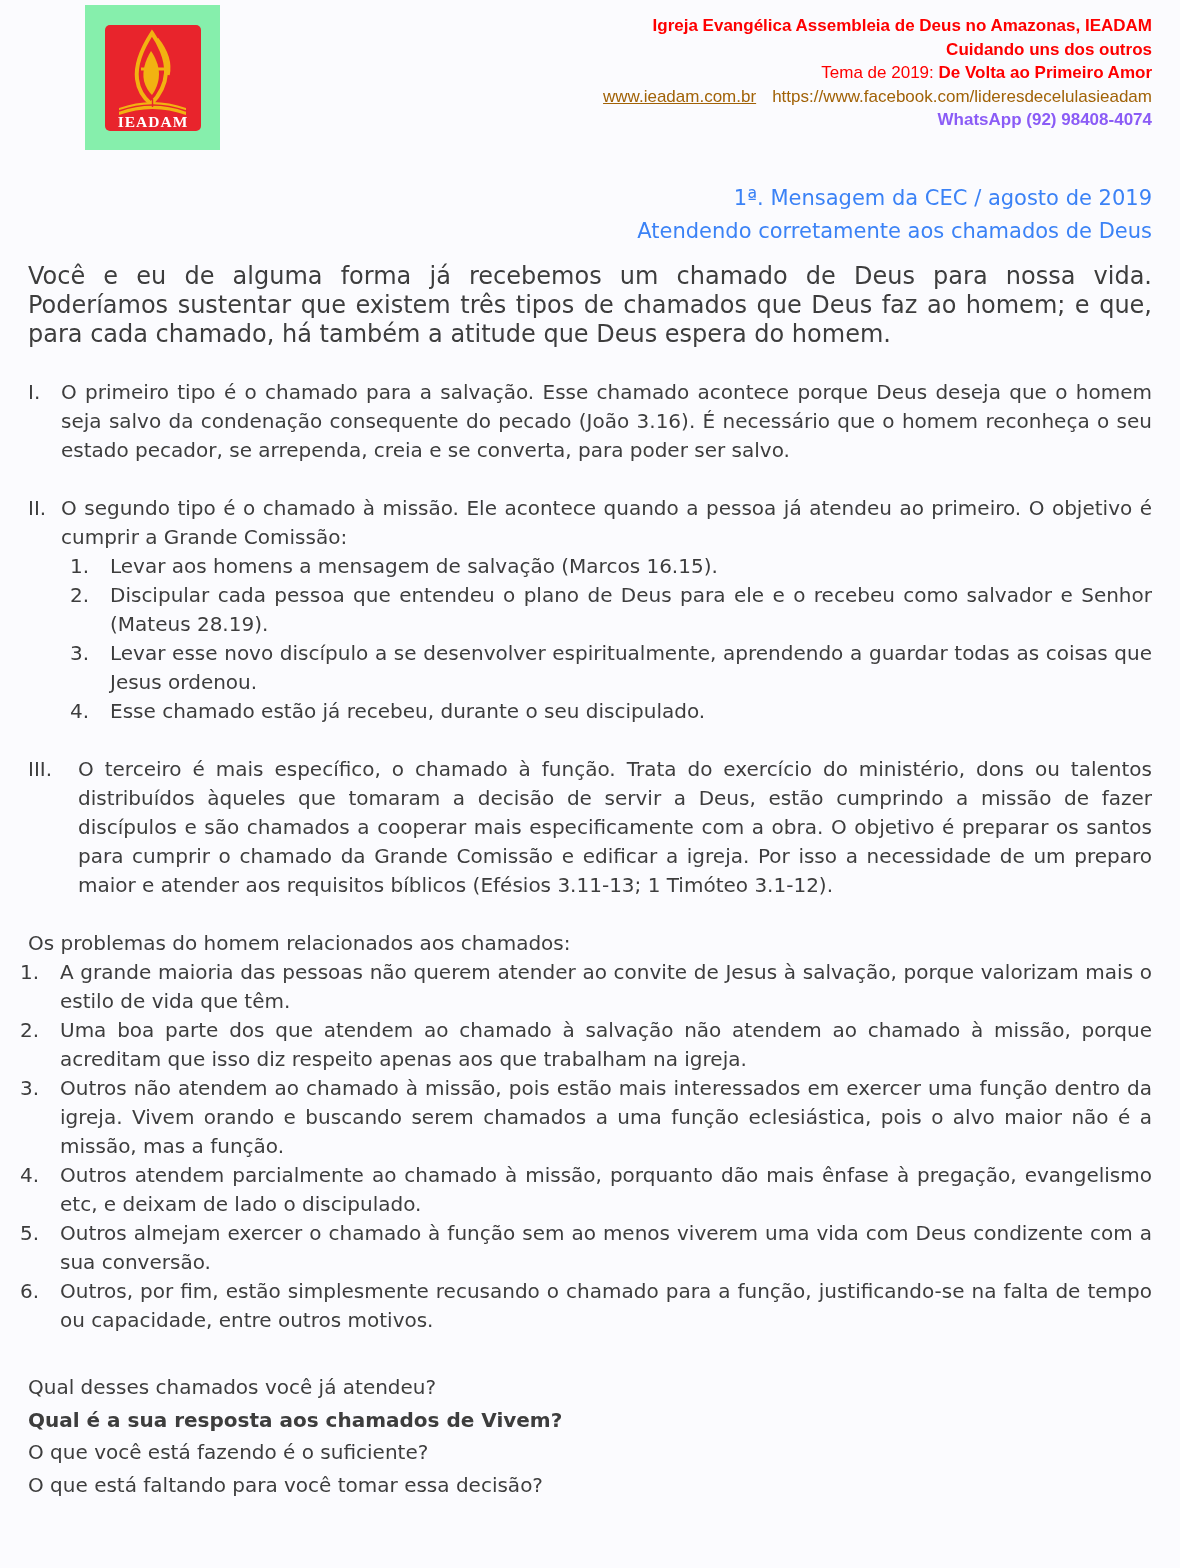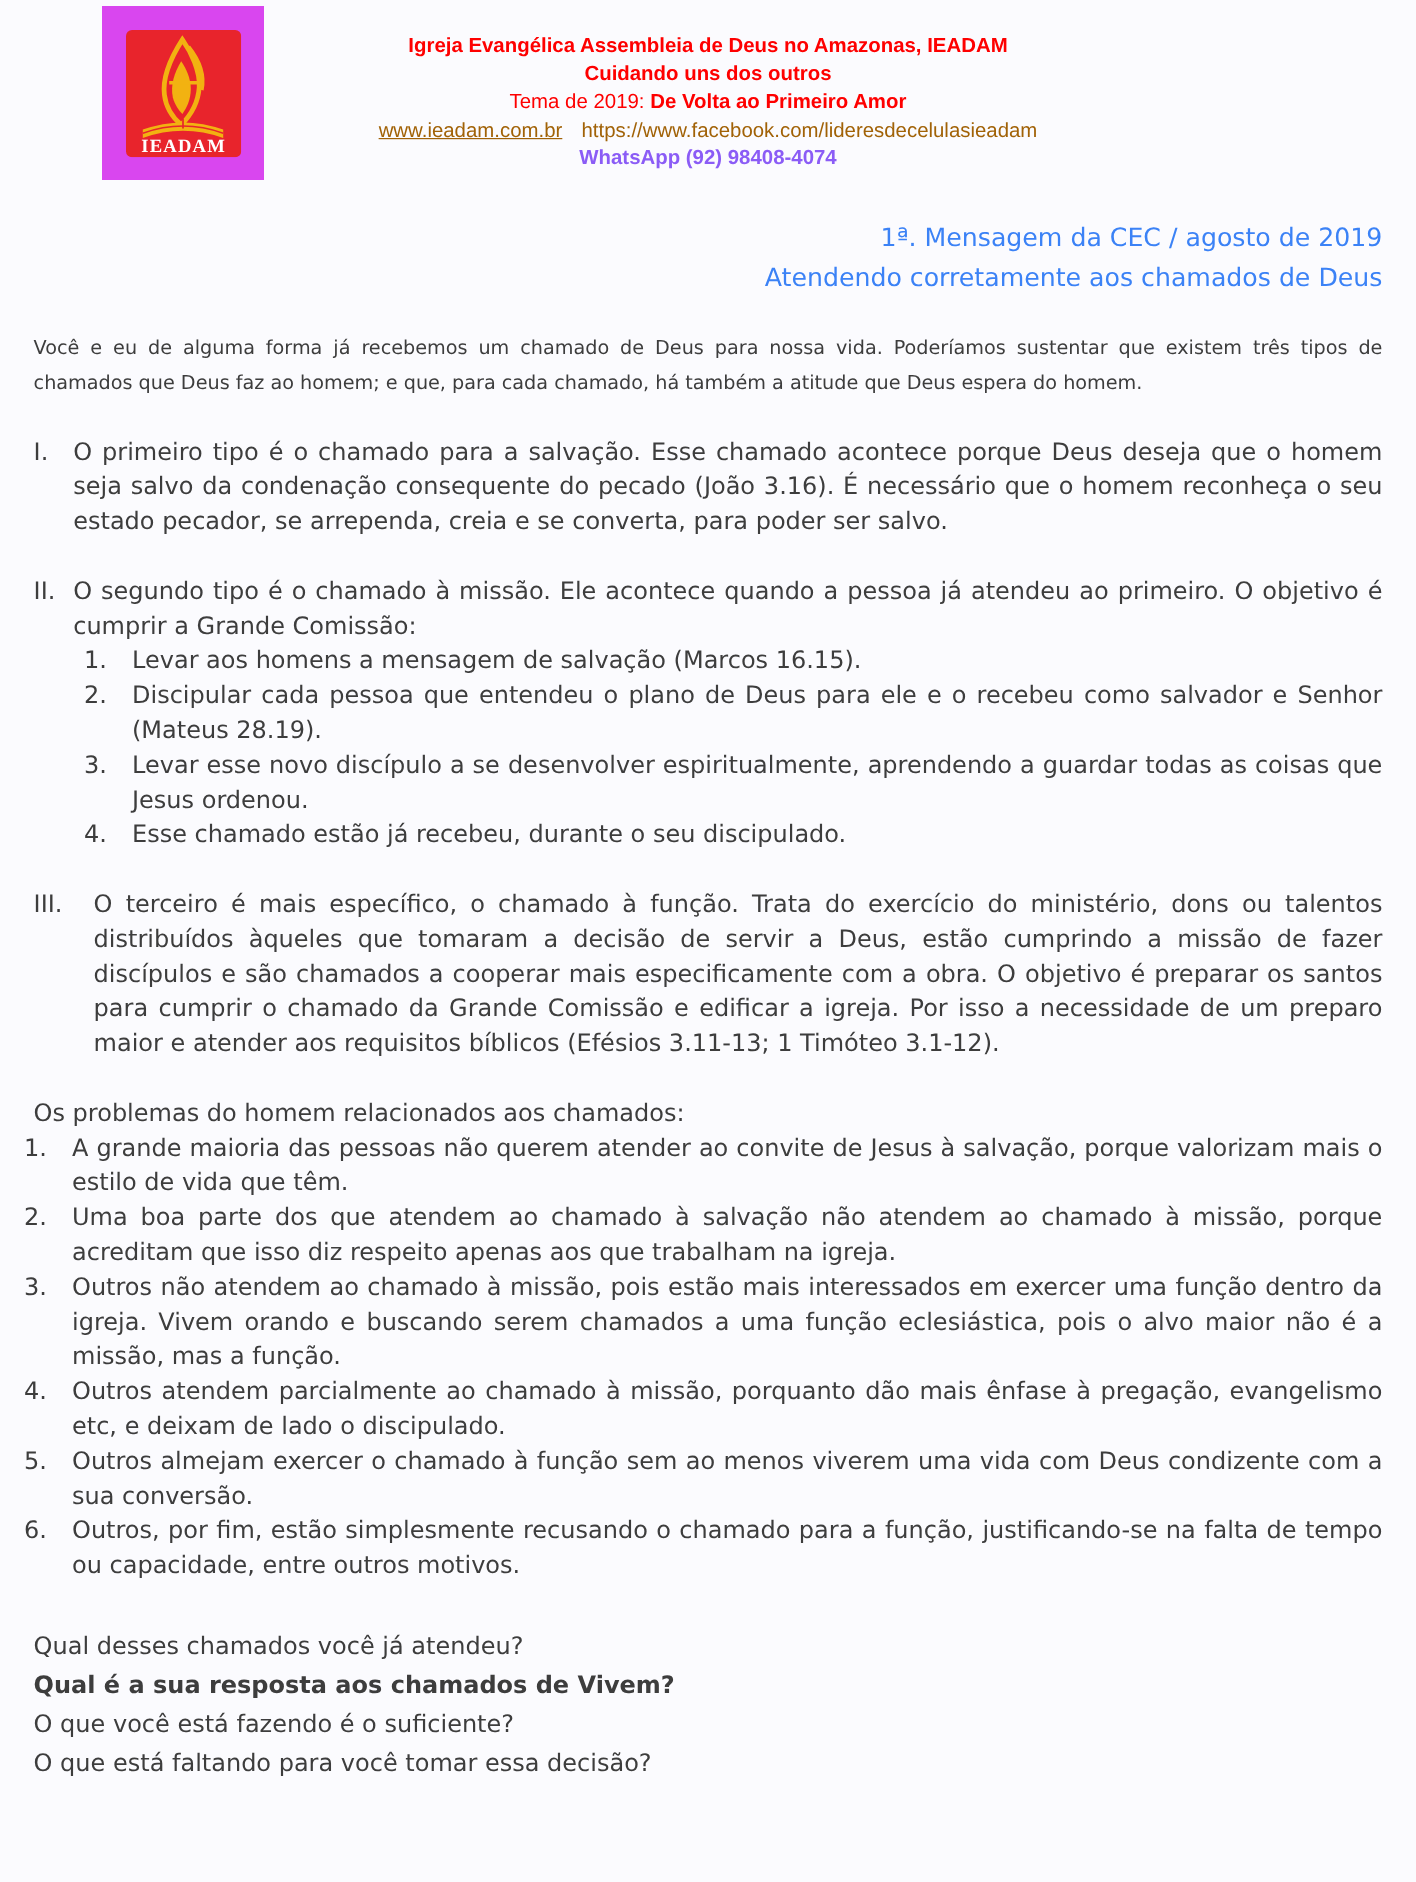--- a/index.html
+++ b/index.html
@@ -10,43 +10,43 @@
     color:#3d3d3d;
     position:relative;
     overflow:hidden;
   }
   .page { width:1180px; height:1568px; padding:0 28px; overflow:hidden; }
 
   
   .doc-header { position:relative; height:152px; }
   .logo-box {
     position:absolute; left:57px; top:5px;
-    width:135px; height:145px; background:#d946ef;
+    width:135px; height:145px; background:#86efac;
     display:flex; align-items:center; justify-content:center;
   }
   .header-lines {
-    position:absolute; left:0; right:0; top:26px;
-    text-align:center;
+    position:absolute; left:0; right:0; top:14px;
+    text-align:right;
     font-family:"Liberation Sans", sans-serif;
     font-size:17px; line-height:23.5px;
   }
   .h-red   { color:#fe0000; }
   .h-green { color:#8b5cf6; }
   .bold    { font-weight:bold; }
   .link    { color:#a16207; text-decoration:none; cursor:pointer; }
   .link.underline { text-decoration:underline; }
   .link-gap { margin-right:16px; }
 
   
   .title-block { margin-top:30px; text-align:right; font-size:21px; line-height:33px; color:#3b82f6; }
 
   
   .intro {
-    margin-top:27px;
-    font-size:16px; line-height:29px;
+    margin-top:14px;
+    font-size:24px; line-height:29px;
     text-align:justify;
   }
   .section { display:flex; margin-top:29px; font-size:20px; line-height:29px; }
   .numeral { flex:none; width:33px; }
   .section.wide .numeral { width:50px; }
   .sec-body { flex:1; min-width:0; }
   .sec-text { text-align:justify; }
   .sub-list { margin-top:0; }
   .sub-item { display:flex; margin-left:9px; }
   .section.wide .sub-item { margin-left:-8px; }

